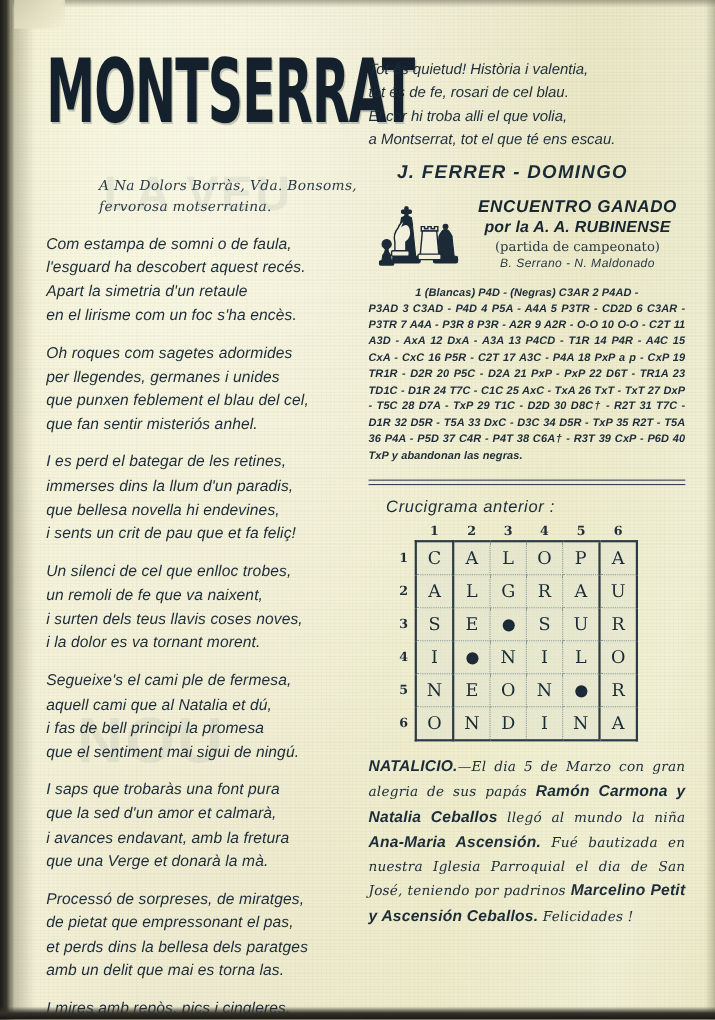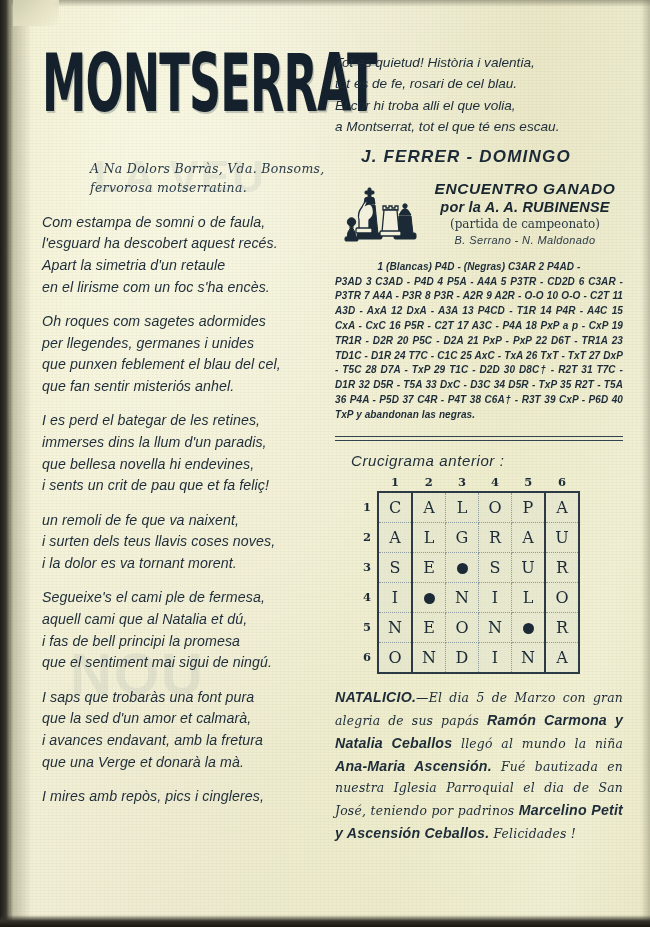--- a/index.html
+++ b/index.html
@@ -171,35 +171,42 @@
         <div>que punxen feblement el blau del cel,</div>
         <div>que fan sentir misteriós anhel.</div>
       </div>
       <div class="stanza">
         <div>I es perd el bategar de les retines,</div>
         <div>immerses dins la llum d'un paradis,</div>
         <div>que bellesa novella hi endevines,</div>
         <div>i sents un crit de pau que et fa feliç!</div>
       </div>
       <div class="stanza">
+        <div>Un silenci de cel que enlloc trobes,</div>
         <div>un remoli de fe que va naixent,</div>
         <div>i surten dels teus llavis coses noves,</div>
         <div>i la dolor es va tornant morent.</div>
       </div>
       <div class="stanza">
         <div>Segueixe's el cami ple de fermesa,</div>
         <div>aquell cami que al Natalia et dú,</div>
         <div>i fas de bell principi la promesa</div>
         <div>que el sentiment mai sigui de ningú.</div>
       </div>
       <div class="stanza">
         <div>I saps que trobaràs una font pura</div>
         <div>que la sed d'un amor et calmarà,</div>
         <div>i avances endavant, amb la fretura</div>
         <div>que una Verge et donarà la mà.</div>
+      </div>
+      <div class="stanza">
+        <div>Processó de sorpreses, de miratges,</div>
+        <div>de pietat que empressonant el pas,</div>
+        <div>et perds dins la bellesa dels paratges</div>
+        <div>amb un delit que mai es torna las.</div>
       </div>
       <div class="stanza">
         <div>I mires amb repòs, pics i cingleres,</div>
 
       </div>
     </div>
   </div>
 
   <div class="col right-col">
 

